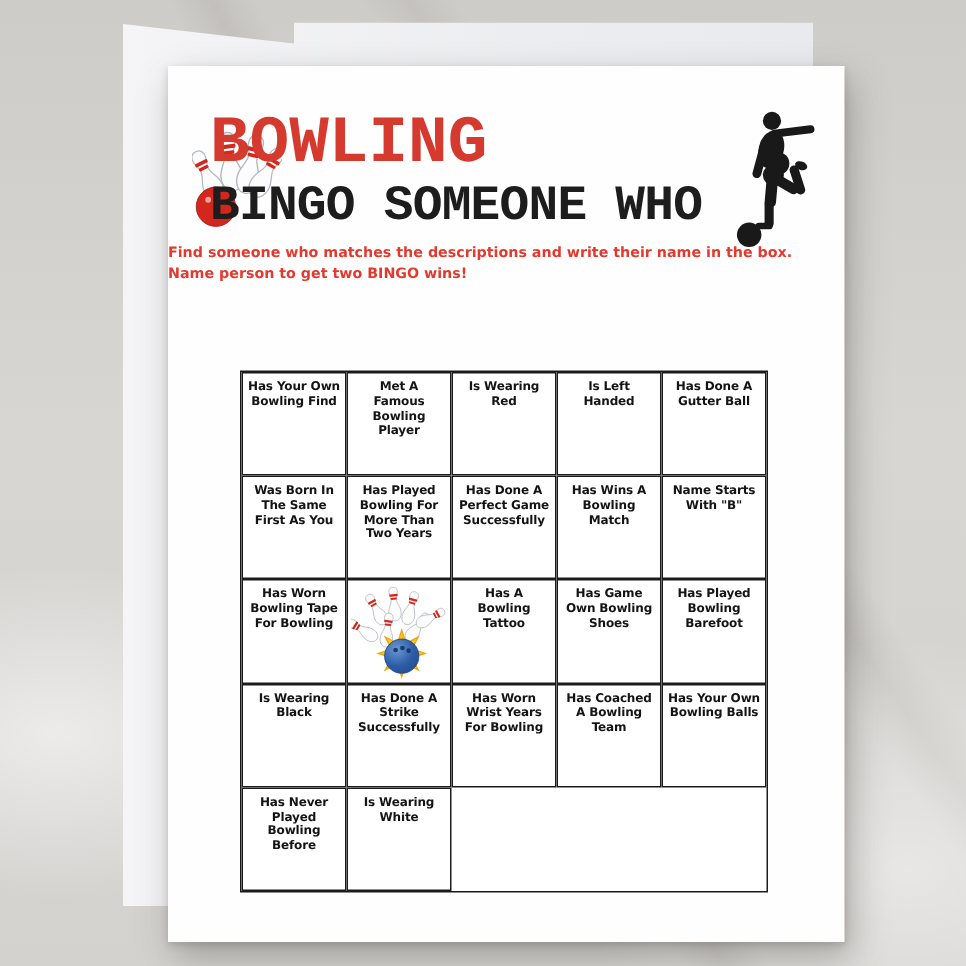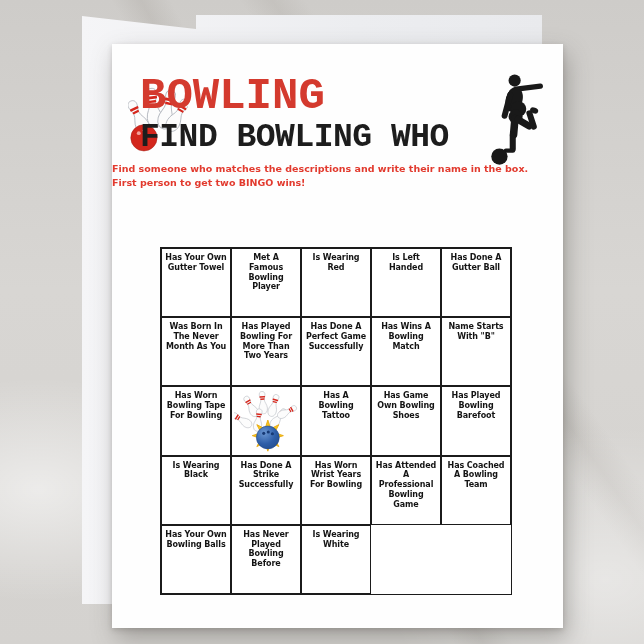--- a/index.html
+++ b/index.html
@@ -74,21 +74,21 @@
       <g transform="translate(43,11) rotate(30 10 20)">
           <use href="#pin" width="20" height="40"></use>
         </g>
       <circle cx="17" cy="55" r="14" fill="#d3261c" stroke="#a81e15" stroke-width="0.6"></circle>
       <circle cx="11.5" cy="50" r="2.1" fill="#f2a29b"></circle>
       <circle cx="17.5" cy="47" r="1.8" fill="#f2a29b"></circle>
     </svg>
 
     <div class="title-block">
       <div class="title">BOWLING</div>
-      <div class="subtitle">FIND BOWLING WHO</div>
+      <div class="subtitle">BINGO SOMEONE WHO</div>
     </div>
 
     <svg class="bowler-icon" viewBox="0 0 60 100">
       <g fill="#191919">
         <circle cx="27" cy="9" r="6.4"></circle>
         <rect x="26" y="15.5" width="31" height="5.6" rx="2.8" transform="rotate(-7 26 18)"></rect>
         <ellipse cx="26.5" cy="29" rx="8.8" ry="13.5" transform="rotate(14 26.5 29)"></ellipse>
         <circle cx="31" cy="39" r="8.2"></circle>
         <rect x="19.5" y="21" width="6.2" height="29" rx="3.1" transform="rotate(15 22.6 23)"></rect>
         <circle cx="28" cy="47" r="7.4"></circle>
@@ -97,30 +97,30 @@
         <rect x="15.5" y="80.5" width="12" height="4.6" rx="2.2"></rect>
         <rect x="27" y="45.5" width="21" height="7.4" rx="3.7" transform="rotate(30 29 49)"></rect>
         <rect x="41.5" y="40" width="6.4" height="21" rx="3" transform="rotate(-18 44.7 50)"></rect>
         <ellipse cx="47.5" cy="40.5" rx="4.4" ry="3" transform="rotate(20 47.5 40.5)"></ellipse>
         <circle cx="11" cy="89" r="8.6"></circle>
       </g>
     </svg>
 
     <div class="instructions">
       <div>Find someone who matches the descriptions and write their name in the box.</div>
-      <div>First person to get two BINGO wins!</div>
+      <div>Name person to get two BINGO wins!</div>
     </div>
 
     <div class="grid">
-        <div class="cell"><span>Has Your Own Gutter Towel</span></div>
+        <div class="cell"><span>Has Your Own Bowling Find</span></div>
         <div class="cell"><span>Met A Famous Bowling Player</span></div>
         <div class="cell"><span>Is Wearing Red</span></div>
         <div class="cell"><span>Is Left Handed</span></div>
         <div class="cell"><span>Has Done A Gutter Ball</span></div>
-        <div class="cell"><span>Was Born In The Never Month As You</span></div>
+        <div class="cell"><span>Was Born In The Same First As You</span></div>
         <div class="cell"><span>Has Played Bowling For More Than Two Years</span></div>
         <div class="cell"><span>Has Done A Perfect Game Successfully</span></div>
         <div class="cell"><span>Has Wins A Bowling Match</span></div>
         <div class="cell"><span>Name Starts With "B"</span></div>
         <div class="cell"><span>Has Worn Bowling Tape For Bowling</span></div>
         <div class="cell image-cell">
     <svg viewBox="0 0 70 70">
       <g transform="translate(12,6) rotate(-30 6.5 13)">
               <use href="#pin" width="13" height="26"></use>
             </g>
@@ -148,21 +148,20 @@
       <circle cx="37.5" cy="47" r="1.7" fill="#173a75"></circle>
       <circle cx="42" cy="49" r="1.7" fill="#173a75"></circle>
     </svg>
   </div>
         <div class="cell"><span>Has A Bowling Tattoo</span></div>
         <div class="cell"><span>Has Game Own Bowling Shoes</span></div>
         <div class="cell"><span>Has Played Bowling Barefoot</span></div>
         <div class="cell"><span>Is Wearing Black</span></div>
         <div class="cell"><span>Has Done A Strike Successfully</span></div>
         <div class="cell"><span>Has Worn Wrist Years For Bowling</span></div>
-        <div class="cell"><span>Has Attended A Professional Bowling Game</span></div>
         <div class="cell"><span>Has Coached A Bowling Team</span></div>
         <div class="cell"><span>Has Your Own Bowling Balls</span></div>
         <div class="cell"><span>Has Never Played Bowling Before</span></div>
         <div class="cell"><span>Is Wearing White</span></div>
       </div>
   </div>
 
   <svg class="defs-holder" aria-hidden="true">
     <defs>
       <path id="pin-shape" d="M10 1 C13.4 1 15.3 3.5 14.7 7.3 C14.3 9.9 12.9 12.2 12.9 15.3 C12.9 19.7 17 23.6 17 29.5 C17 35.9 13.3 39 10 39 C6.7 39 3 35.9 3 29.5 C3 23.6 7.1 19.7 7.1 15.3 C7.1 12.2 5.7 9.9 5.3 7.3 C4.7 3.5 6.6 1 10 1 Z"></path>

